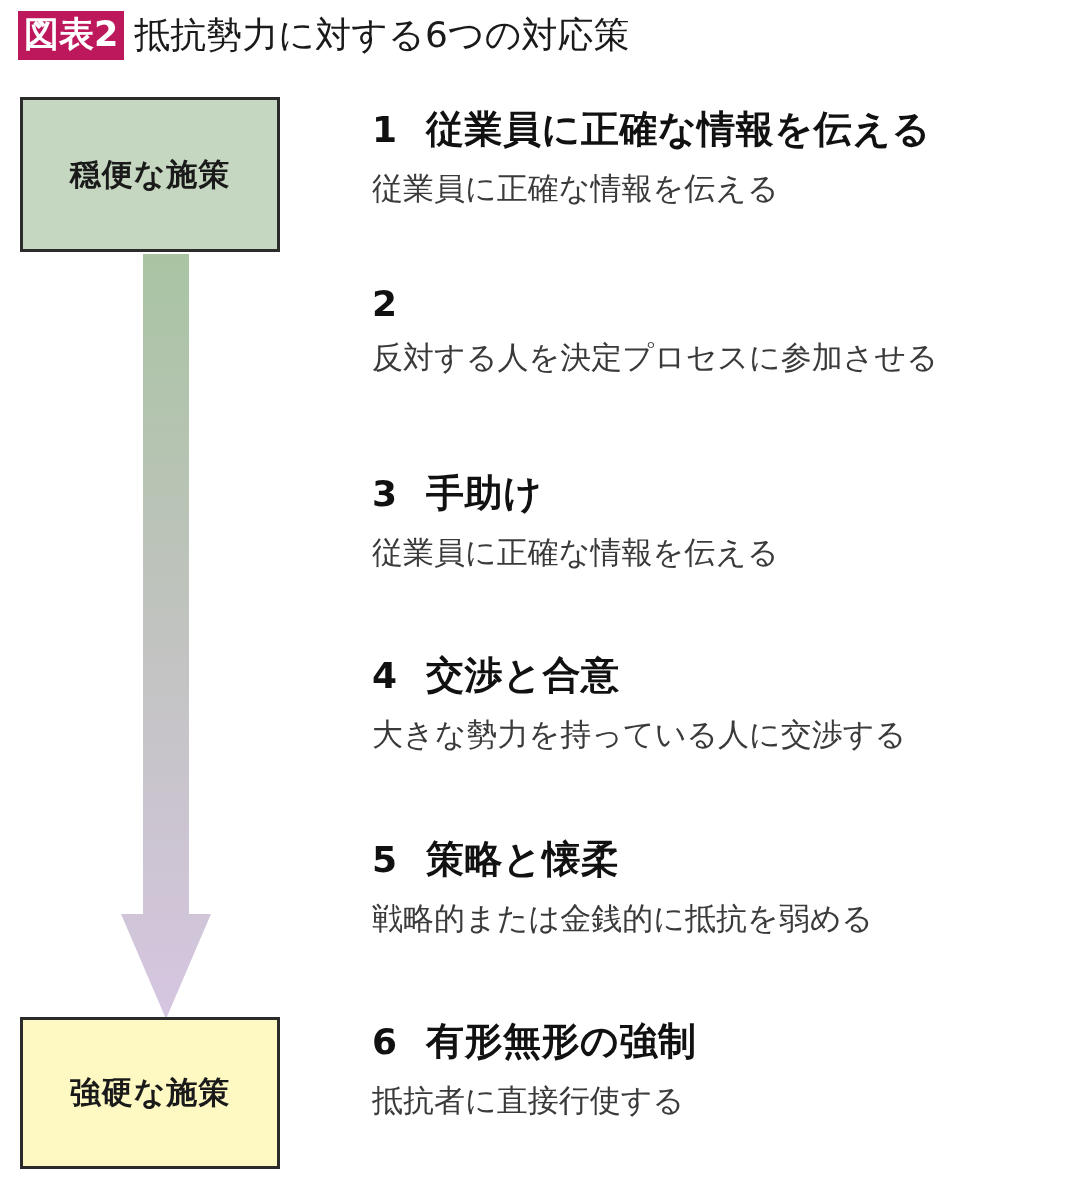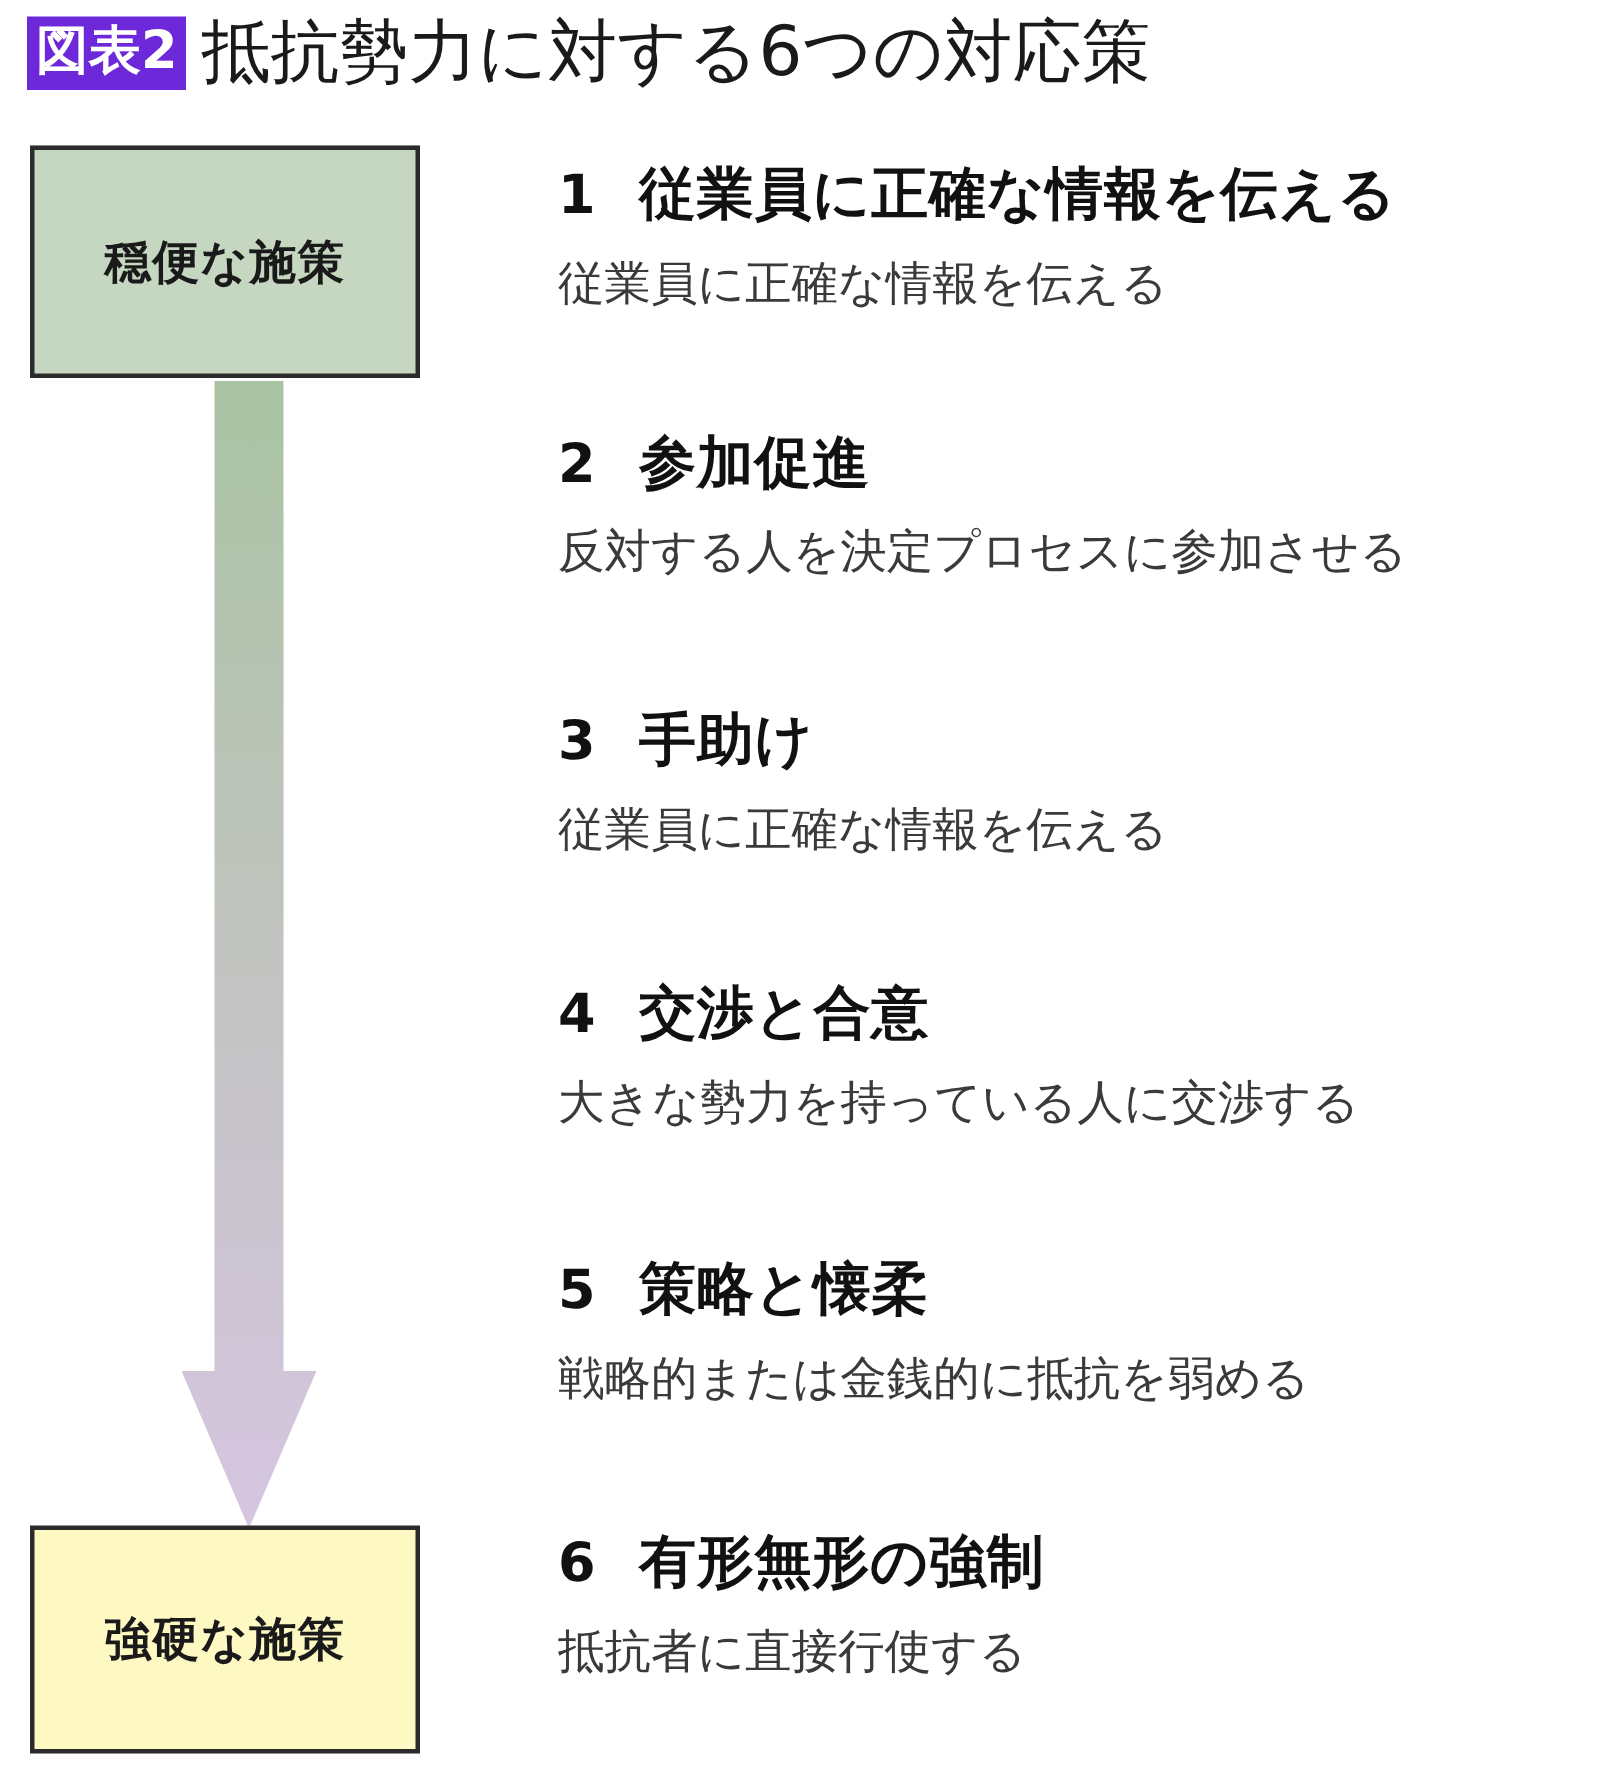--- a/index.html
+++ b/index.html
@@ -19,30 +19,30 @@
   
   .header {
     position: absolute;
     left: 18px;
     top: 8px;
     display: flex;
     align-items: center;
     height: 54px;
   }
   .fig-badge {
-    background: #6d28d9;
+    background: #be185d;
     color: #ffffff;
     font-size: 35px;
     font-weight: bold;
     line-height: 1;
     padding: 6px 6px 8px 6px;
     letter-spacing: 0px;
   }
   .header-title {
-    font-size: 46px;
+    font-size: 36px;
     font-weight: 500;
     color: #1a1a1a;
     margin-left: 10px;
     letter-spacing: 0px;
     white-space: nowrap;
   }
 
   
   .left-col {
     position: absolute;
@@ -162,21 +162,20 @@
     <div class="item-head">
       <span class="item-num">1</span>
       <span class="item-title">従業員に正確な情報を伝える</span>
     </div>
     <div class="item-desc">従業員に正確な情報を伝える</div>
   </div>
 
   <div class="item" style="top:179px;">
     <div class="item-head">
       <span class="item-num">2</span>
-      <span class="item-title">参加促進</span>
     </div>
     <div class="item-desc">反対する人を決定プロセスに参加させる</div>
   </div>
 
   <div class="item" style="top:364px;">
     <div class="item-head">
       <span class="item-num">3</span>
       <span class="item-title">手助け</span>
     </div>
     <div class="item-desc">従業員に正確な情報を伝える</div>

